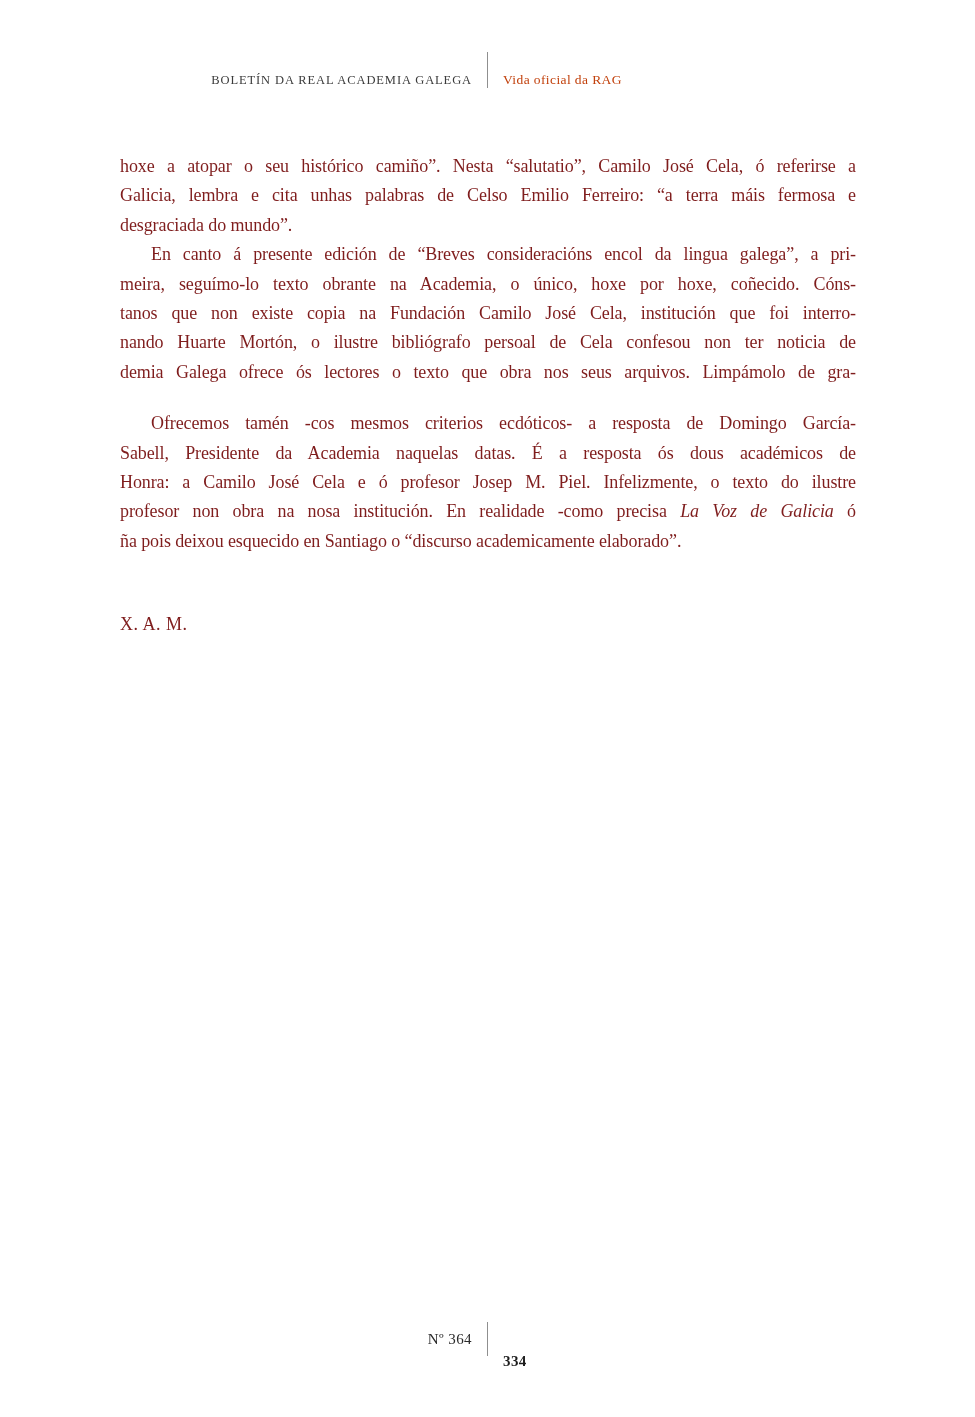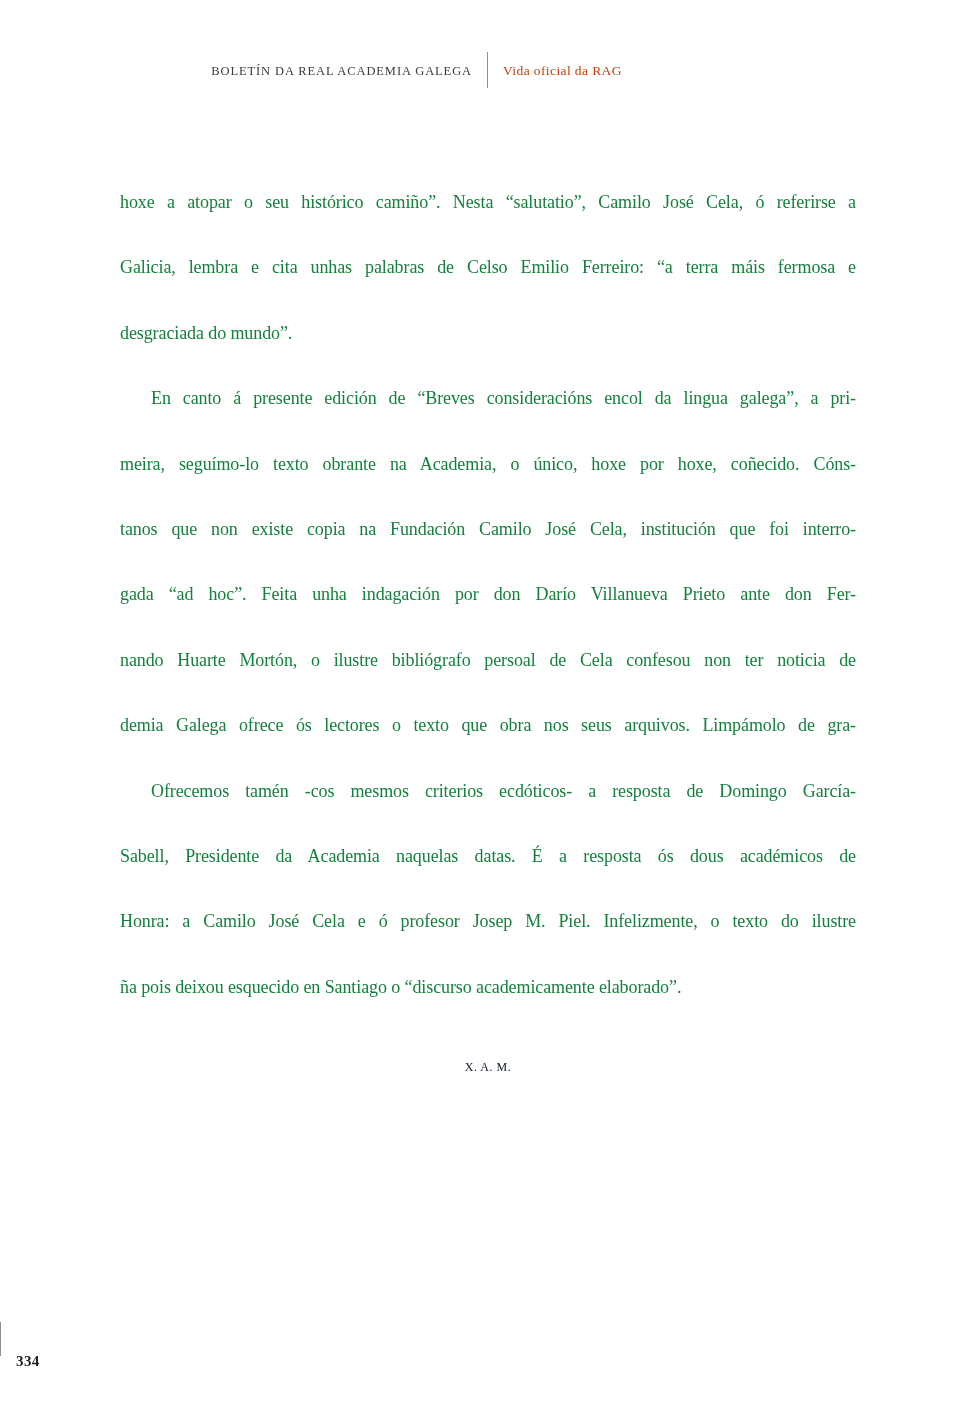--- a/index.html
+++ b/index.html
@@ -18,21 +18,21 @@
   }
 
   
   .page-header {
     position: absolute;
     top: 52px;
     left: 0;
     right: 0;
     height: 36px;
     display: flex;
-    align-items: center;
+    align-items: flex-end;
   }
   .header-half {
     flex: 1 1 0;
     min-width: 0;
   }
   .header-half.left {
     text-align: right;
     padding-right: 15px;
   }
   .header-half.right {
@@ -69,38 +69,37 @@
   .paragraph.space-before {
     margin-top: 22px;
   }
   .line {
     font-size: 18px;
     line-height: 29.4px;
     letter-spacing: -0.1px;
     text-align: justify;
     text-align-last: justify;
     white-space: normal;
-    color: #15803d;
-    margin-top: 36px;
+    color: #7f1d1d;
   }
   .line.last {
     text-align-last: left;
   }
   .line.indent {
     text-indent: 31px;
   }
   .line .italic {
     font-style: italic;
   }
   .signature {
     margin-top: 58px;
-    font-size: 12px;
-    text-align: center;
+    font-size: 18px;
+    text-align: left;
     letter-spacing: 0.5px;
-    color: #0f172a;
+    color: #7f1d1d;
   }
 
   
   .page-footer {
     position: absolute;
     top: 1322px;
     left: 0;
     right: 0;
     height: 34px;
     display: flex;
@@ -150,33 +149,36 @@
 
     <div class="paragraph">
         <div class="line"><span>hoxe a atopar o seu histórico camiño”. Nesta “salutatio”, Camilo José Cela, ó referirse a</span></div>
         <div class="line"><span>Galicia, lembra e cita unhas palabras de Celso Emilio Ferreiro: “a terra máis fermosa e</span></div>
         <div class="line last"><span>desgraciada do mundo”.</span></div>
       </div>
       <div class="paragraph">
         <div class="line indent"><span>En canto á presente edición de “Breves consideracións encol da lingua galega”, a pri-</span></div>
         <div class="line"><span>meira, seguímo-lo texto obrante na Academia, o único, hoxe por hoxe, coñecido. Cóns-</span></div>
         <div class="line"><span>tanos que non existe copia na Fundación Camilo José Cela, institución que foi interro-</span></div>
-        <div class="line"><span>gada “ad hoc”. Feita unha indagación por don Darío Villanueva Prieto ante don Fer-</span></div>
         <div class="line"><span>nando Huarte Mortón, o ilustre bibliógrafo persoal de Cela confesou non ter noticia de</span></div>
         <div class="line"><span>demia Galega ofrece ós lectores o texto que obra nos seus arquivos. Limpámolo de gra-</span></div>
       </div>
       <div class="paragraph space-before">
         <div class="line indent"><span>Ofrecemos tamén -cos mesmos criterios ecdóticos- a resposta de Domingo García-</span></div>
         <div class="line"><span>Sabell, Presidente da Academia naquelas datas. É a resposta ós dous académicos de</span></div>
         <div class="line"><span>Honra: a Camilo José Cela e ó profesor Josep M. Piel. Infelizmente, o texto do ilustre</span></div>
+        <div class="line"><span>profesor non obra na nosa institución. En realidade -como precisa </span><span class="italic">La Voz de Galicia</span><span> ó</span></div>
         <div class="line last"><span>ña pois deixou esquecido en Santiago o “discurso academicamente elaborado”.</span></div>
       </div>
       <div class="signature">X. A. M.</div>
   </main>
 
   <footer class="page-footer">
+    <div class="footer-half left">
+      <span class="issue">Nº 364</span>
+    </div>
     <span class="v-divider"></span>
     <div class="footer-half right">
       <span class="page-num">334</span>
     </div>
   </footer>
 
 </div>
 
 </body></html>

